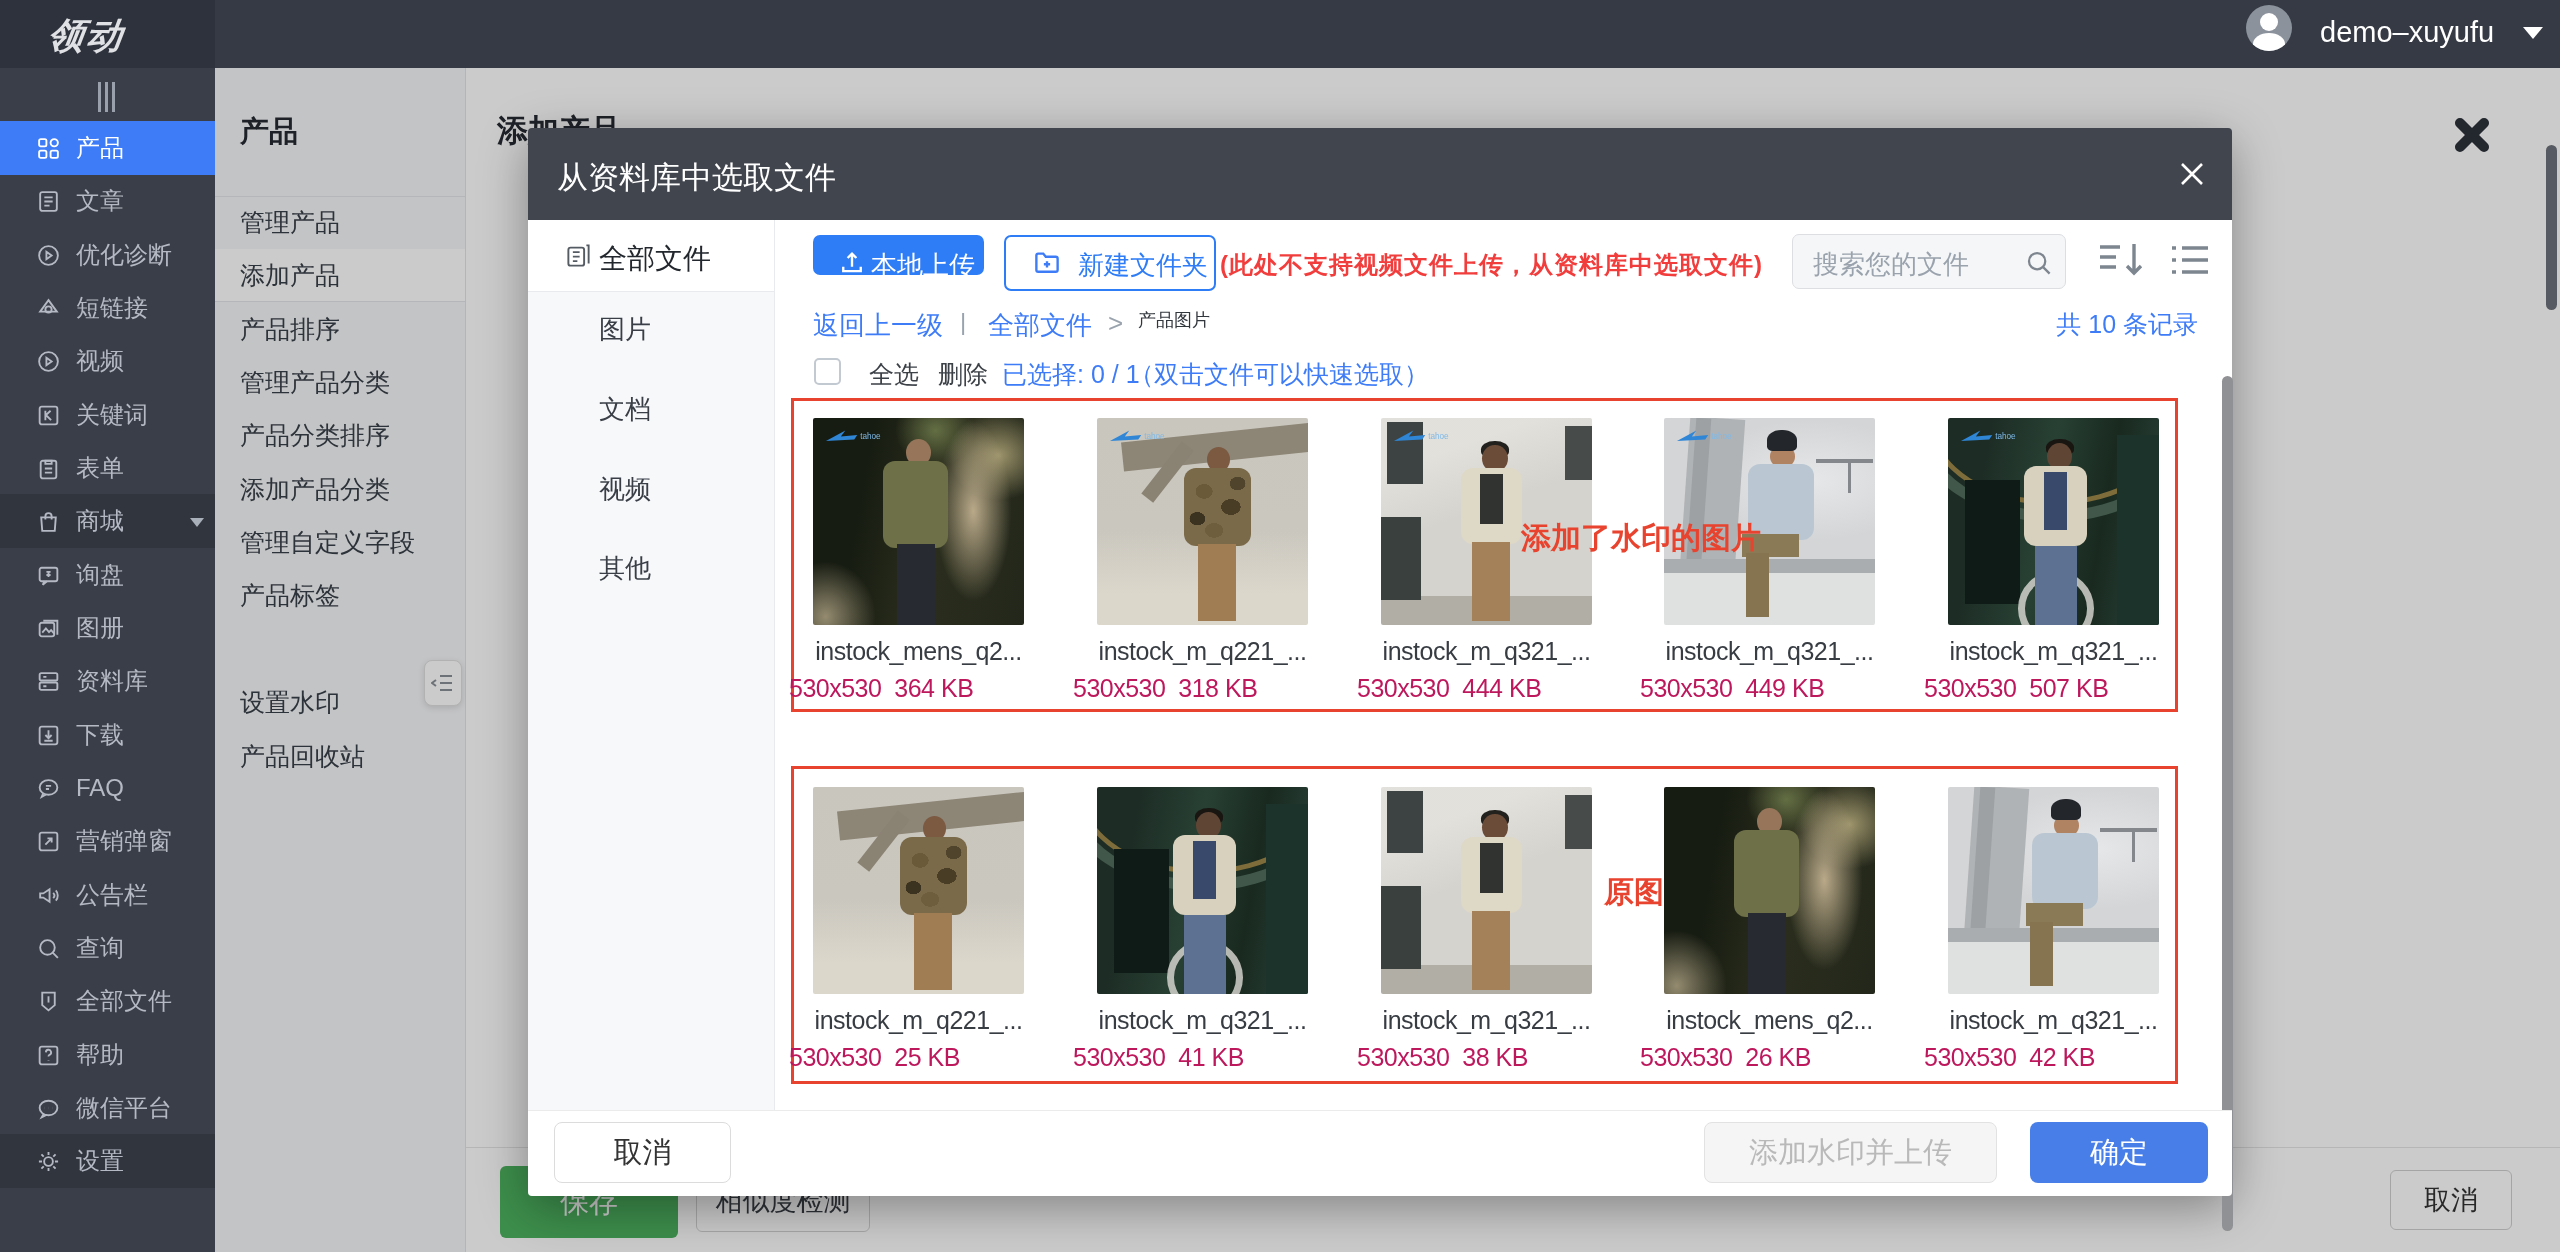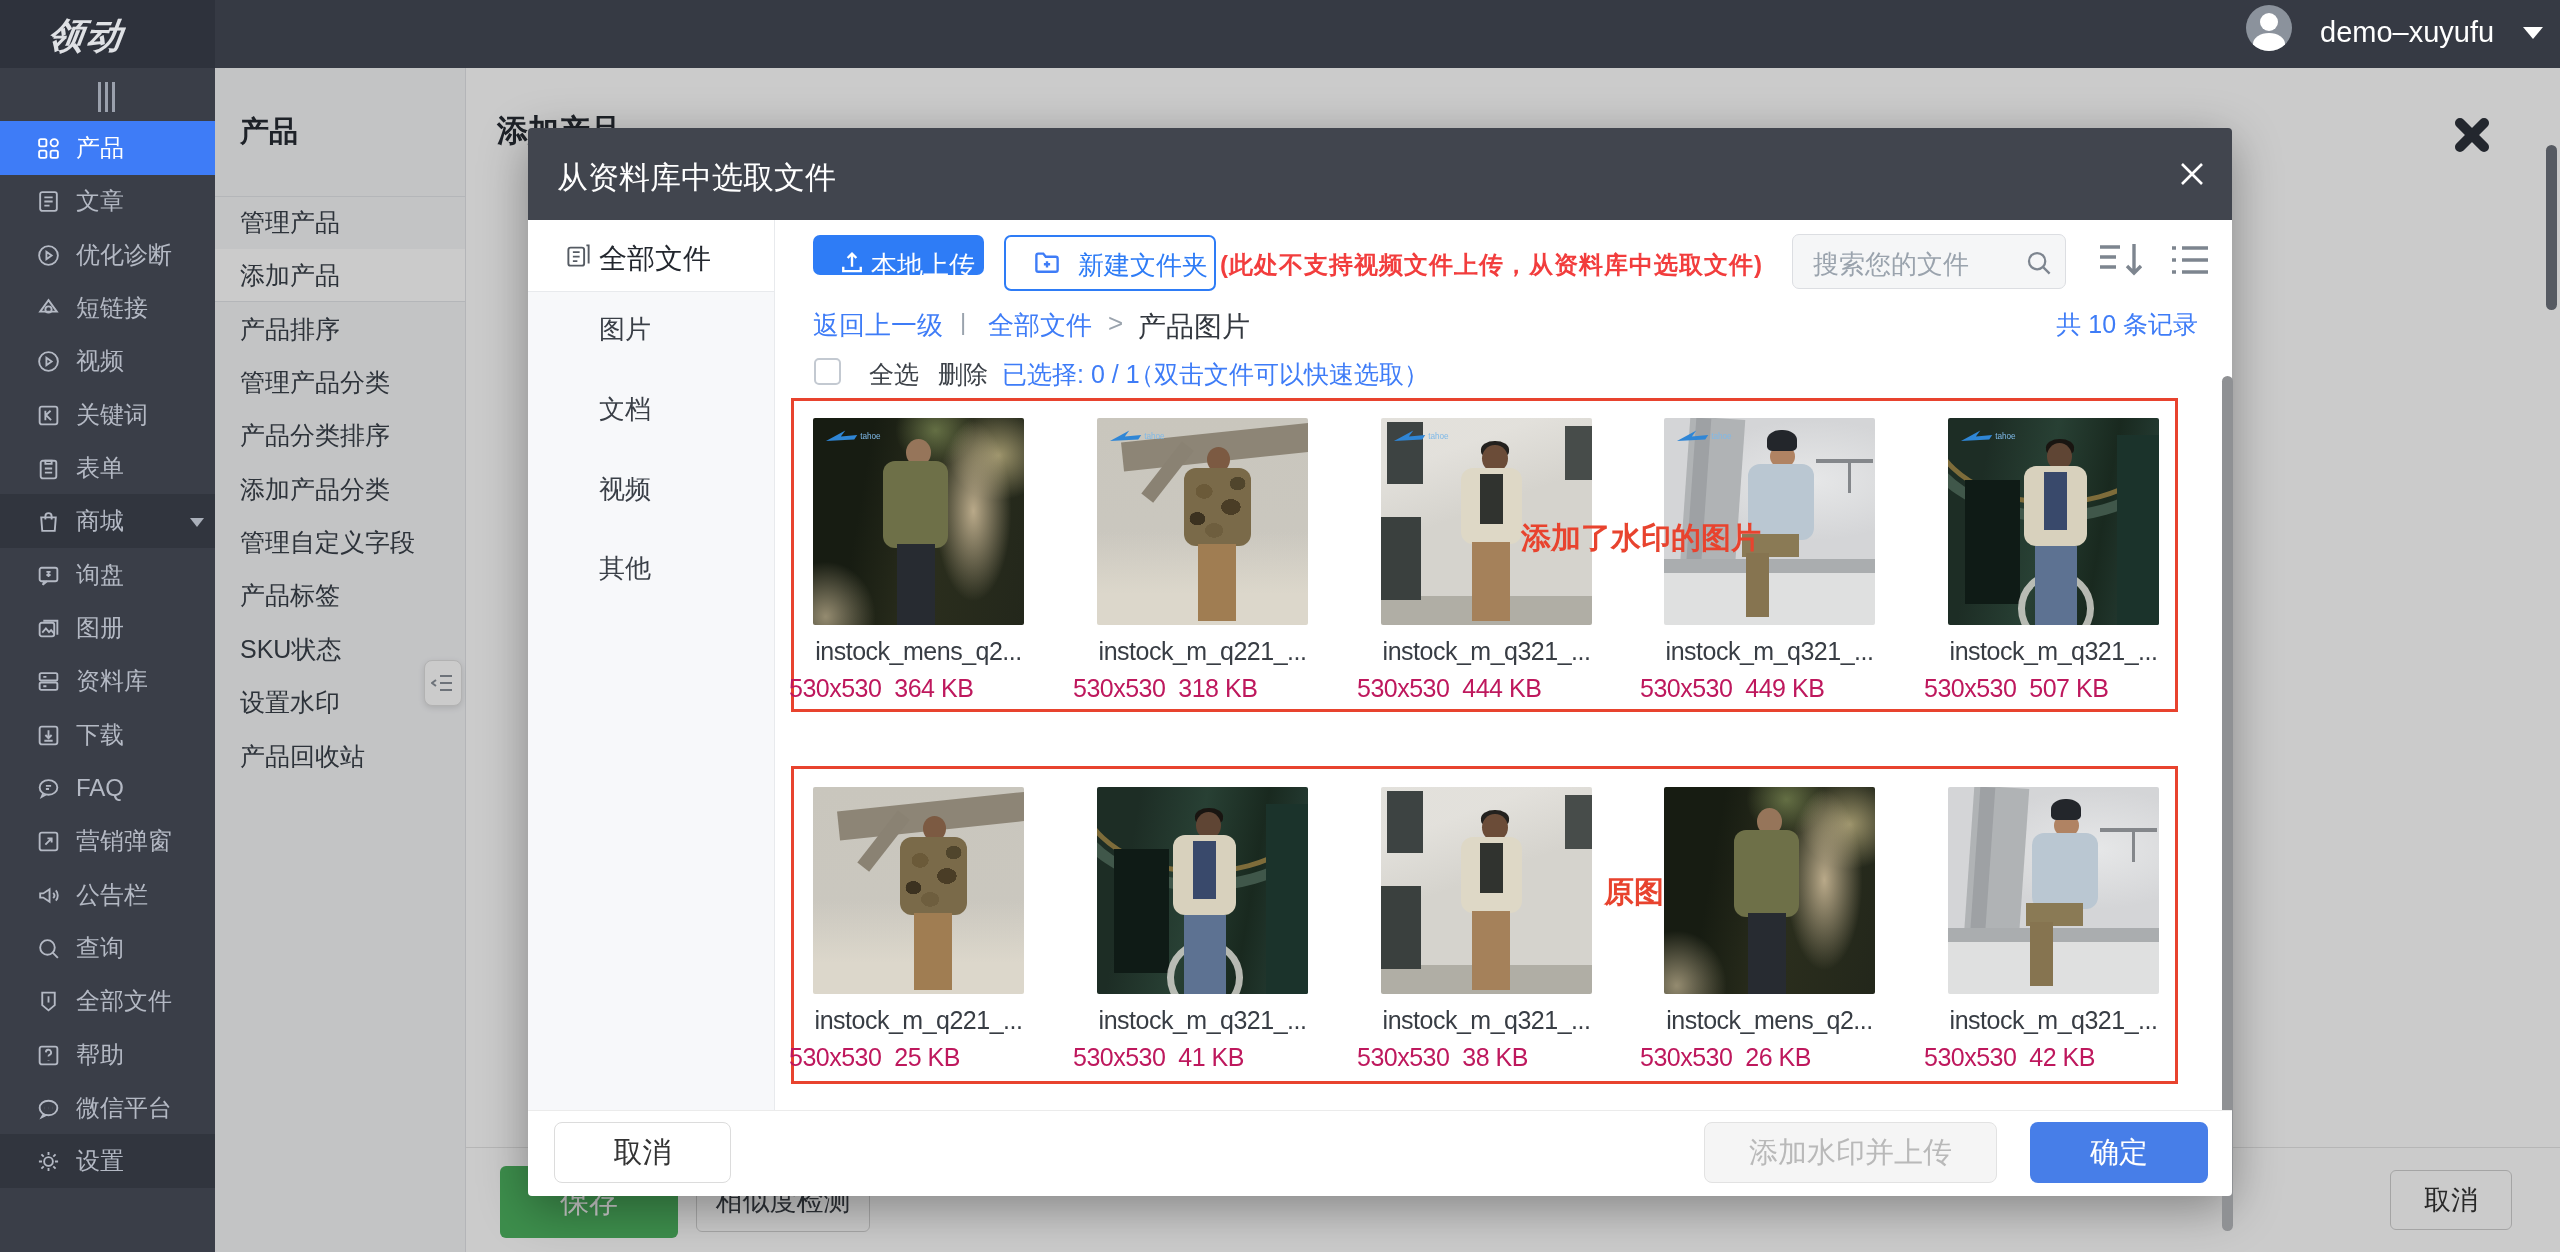--- a/index.html
+++ b/index.html
@@ -60,21 +60,21 @@
 .btn-up{position:absolute;left:285px;top:107px;width:171px;height:40px;background:#2e7cf6;border-radius:7px;color:#fff;font-size:26px;white-space:nowrap}
 .btn-up span{position:absolute;left:58px;top:13px}
 .btn-nf{position:absolute;left:476px;top:107px;width:212px;height:56px;background:#fff;border:2px solid #2e7cf6;border-radius:7px;color:#2e7cf6;font-size:26px;white-space:nowrap}
 .btn-nf span{position:absolute;left:72px;top:11px}
 .rednote{position:absolute;left:692px;top:121px;font-size:24px;color:#f23d3d;font-weight:bold;white-space:nowrap;letter-spacing:1px}
 .srch{position:absolute;left:1264px;top:106px;width:274px;height:55px;background:#f5f6f7;border:1px solid #dcdee2;border-radius:7px}
 .srch span{position:absolute;left:20px;top:12px;font-size:26px;color:#9aa3ad}
 .crumb{position:absolute;top:180px;font-size:26px;color:#3e7cf7}
 .crumbsep{position:absolute;top:180px;font-size:26px;color:#9aa3ad}
 .crumbgt{position:absolute;top:180px;font-size:26px;color:#9aa3ad}
-.crumbk{position:absolute;top:180px;font-size:28px;color:#32373e}
+.crumbk{position:absolute;top:180px;font-size:18px;color:#32373e}
 .ckbox{position:absolute;left:286px;top:230px;width:27px;height:27px;border:2px solid #c3c9d1;border-radius:5px;background:#fff}
 .ckt{position:absolute;top:230px;font-size:25px}
 .ckt.k{color:#3c4148}
 .ckt.b{color:#3e7cf7}
 .redrect{position:absolute;width:1387px;border:3px solid #e8432e}
 .redtxt{position:absolute;font-size:30px;color:#e8432e;font-weight:bold;z-index:6}
 .gsb{position:absolute;left:1694px;top:248px;width:11px;height:855px;background:#8f9194;border-radius:6px}
 .cell{position:absolute;width:211px}
 .ph{position:absolute;left:0;top:0;width:211px;height:207px;overflow:hidden;border-radius:2px}
 .ph i,.ph b{position:absolute;display:block}
@@ -300,21 +300,20 @@
 <div class="sm-line" style="left:215px;top:196px"></div>
 <div class="sm-line" style="left:215px;top:249px"></div>
 <div class="smi" style="left:215px;top:196px"><span>管理产品</span></div>
 <div class="smi on" style="left:215px;top:249px;border-bottom:1px solid #e3e5e9"><span>添加产品</span></div>
 <div class="smi" style="left:215px;top:303px"><span>产品排序</span></div>
 <div class="smi" style="left:215px;top:356px"><span>管理产品分类</span></div>
 <div class="smi" style="left:215px;top:409px"><span>产品分类排序</span></div>
 <div class="smi" style="left:215px;top:463px"><span>添加产品分类</span></div>
 <div class="smi" style="left:215px;top:516px"><span>管理自定义字段</span></div>
 <div class="smi" style="left:215px;top:569px"><span>产品标签</span></div>
-<div class="smi" style="left:215px;top:623px"><span>SKU状态</span></div>
 <div class="smi" style="left:215px;top:676px"><span>设置水印</span></div>
 <div class="smi" style="left:215px;top:730px"><span>产品回收站</span></div>
 <div class="pill">
       <svg width="24" height="24" viewBox="0 0 24 24" style="position:absolute;left:6px;top:10px" fill="none" stroke="#8a9099" stroke-width="2">
         <path d="M9 5h12M9 12h12M9 19h12M5 9l-4 3 4 3"></path>
       </svg>
     </div>
 
 <div class="main">
   <div class="pgtitle">添加产品</div>

